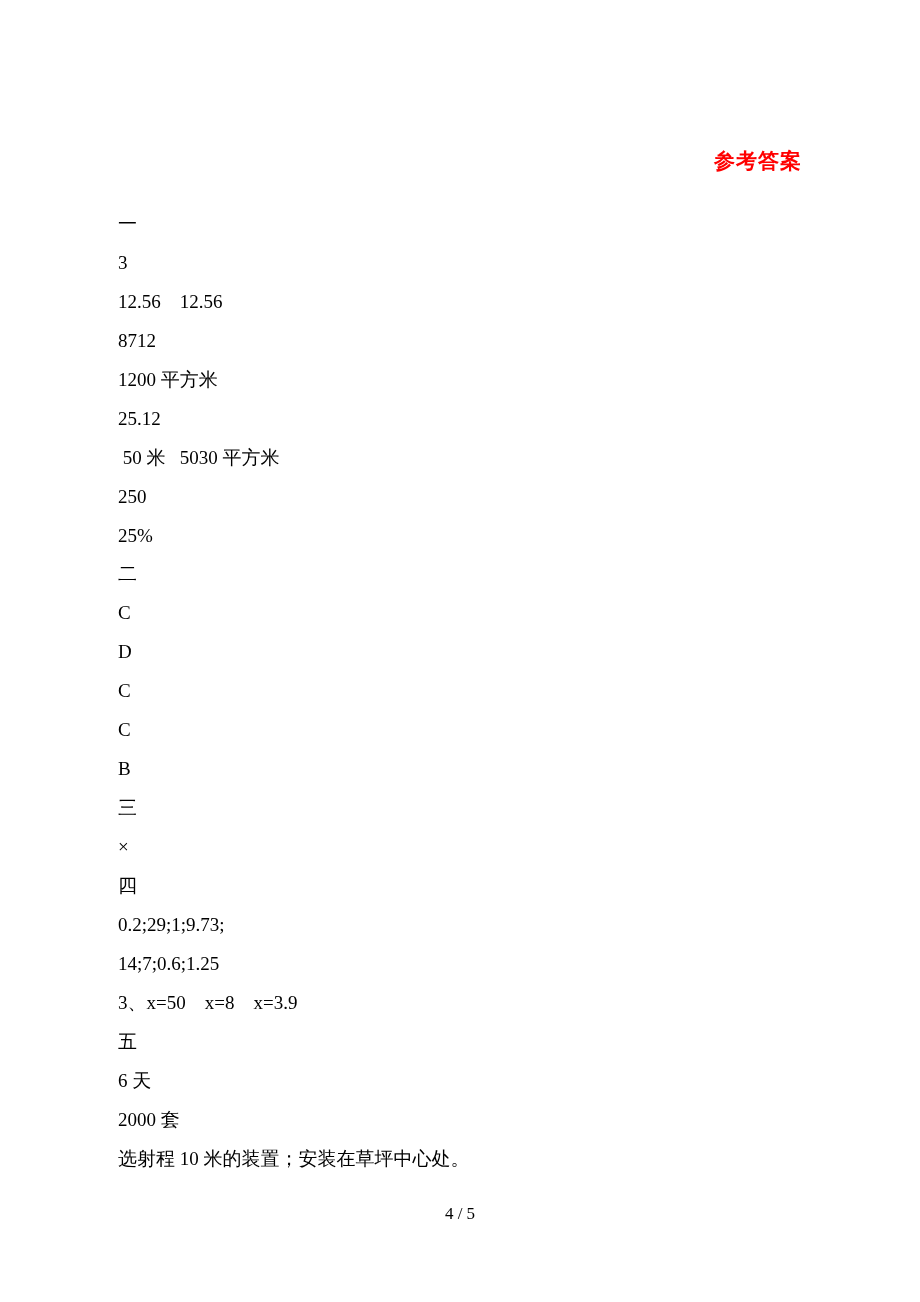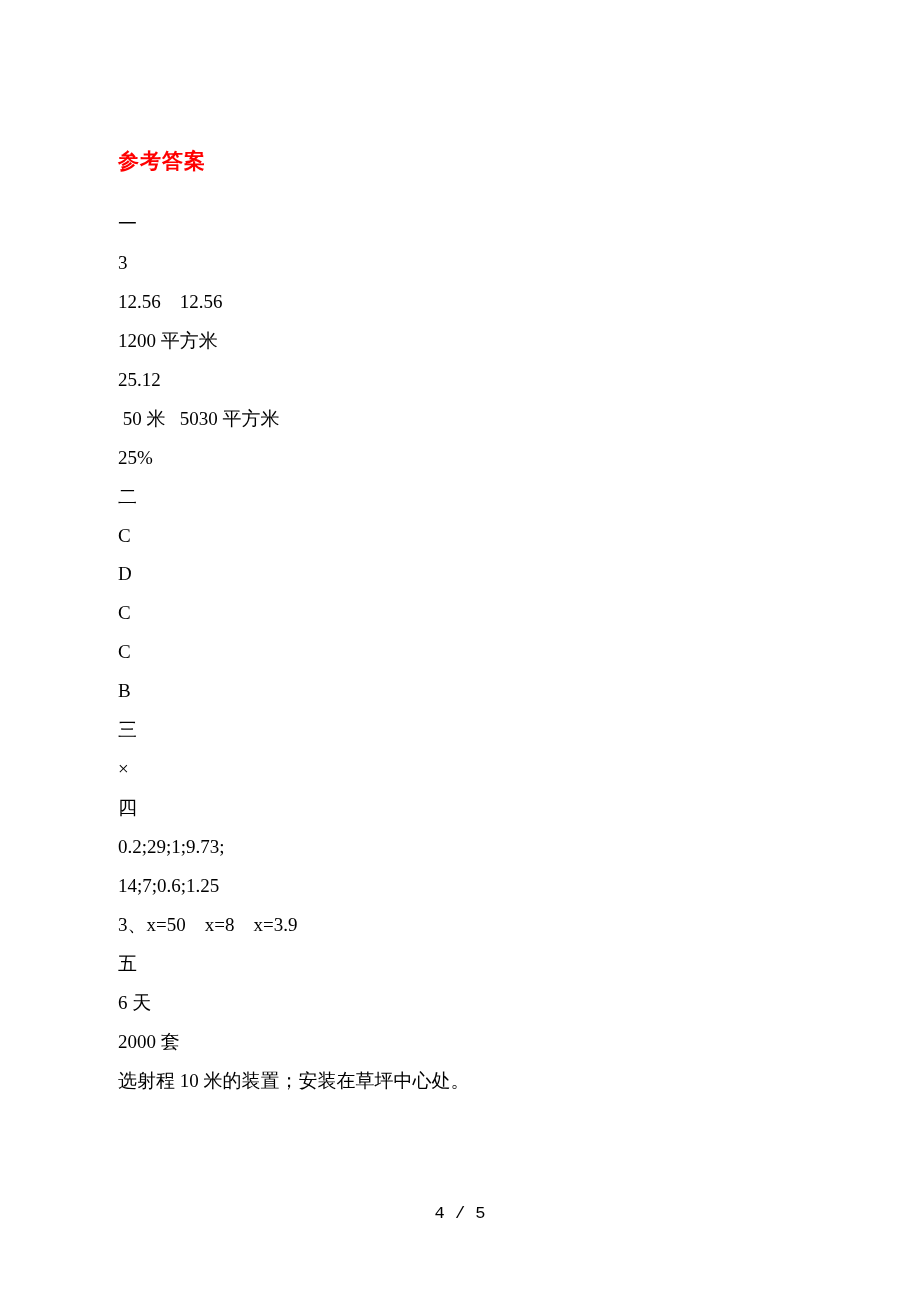--- a/index.html
+++ b/index.html
@@ -12,50 +12,52 @@
       color: #000000;
       line-height: 2.05;
       position: relative;
     }
     .page {
       padding-top: 140px;
       padding-left: 118px;
       padding-right: 118px;
     }
     .title {
-      text-align: left;
+      text-align: right;
       color: #ff0000;
       font-weight: bold;
       font-size: 21px;
       margin-bottom: 22px;
       letter-spacing: 1px;
     }
     .line { white-space: pre; }
     .page-num {
       position: absolute;
       bottom: 70px;
       left: 0;
       width: 100%;
       text-align: center;
       font-size: 17px;
-      font-family: Liberation Mono, monospace;
+      font-family: Liberation Serif, serif;
     }
   </style>
 </head>
 <body>
 
 <div class="page">
   <div class="title">参考答案</div>
 
   <div class="line">一</div>
   <div class="line">3</div>
   <div class="line">12.56    12.56</div>
+  <div class="line">8712</div>
   <div class="line">1200 平方米</div>
   <div class="line">25.12</div>
   <div class="line"> 50 米   5030 平方米</div>
+  <div class="line">250</div>
   <div class="line">25%</div>
 
   <div class="line">二</div>
   <div class="line">C</div>
   <div class="line">D</div>
   <div class="line">C</div>
   <div class="line">C</div>
   <div class="line">B</div>
 
   <div class="line">三</div>

